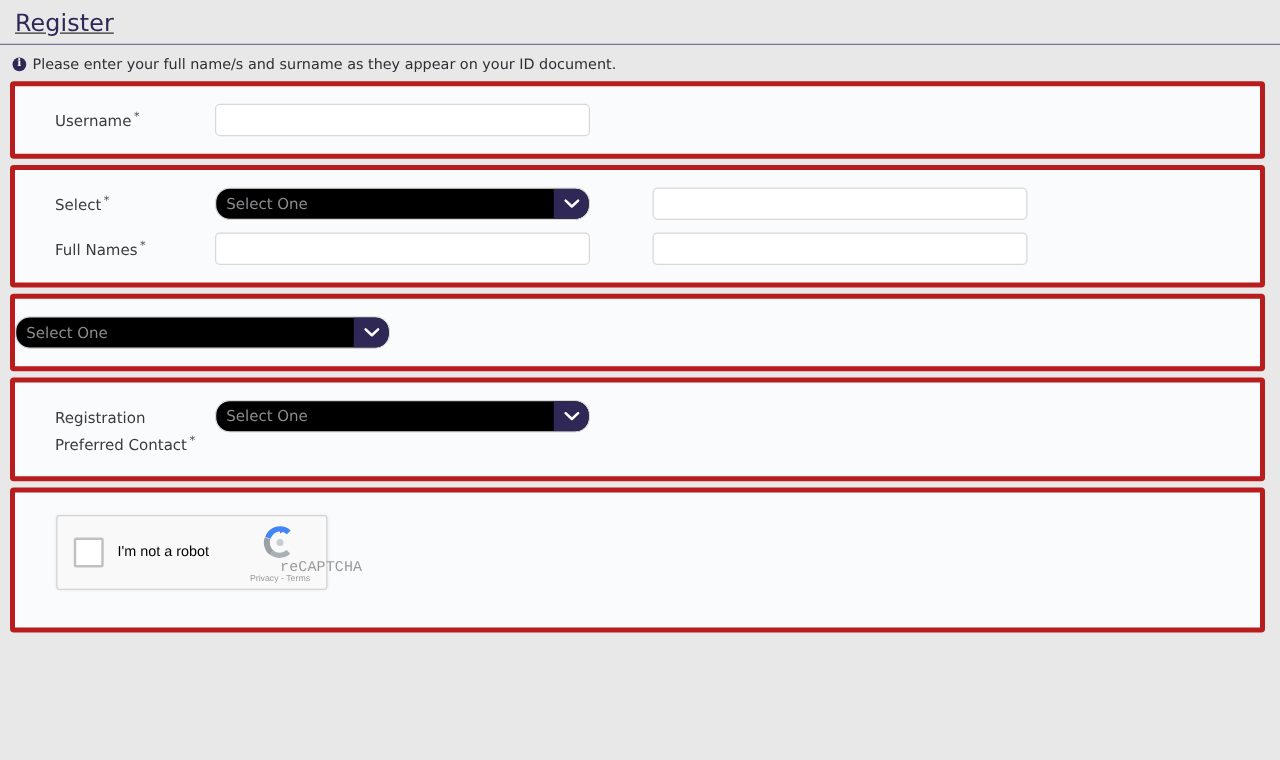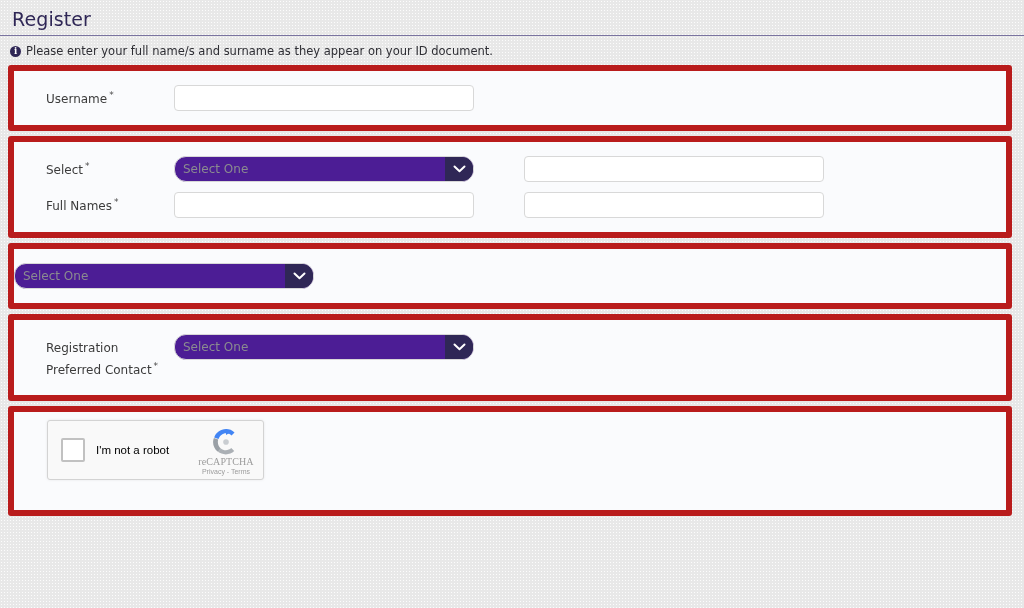--- a/index.html
+++ b/index.html
@@ -16,20 +16,21 @@
       radial-gradient(rgba(255,255,255,0.85) 0.5px, transparent 0.5px);
     background-size: 3px 3px;
     font-family: "DejaVu Sans", "Liberation Sans", sans-serif;
     font-size: 12px;
     color: #333333;
   }
 
   
   .page-head {
     padding: 6px 12px 0 12px;
+    text-decoration: underline;
   }
   .page-title {
     font-size: 19px;
     font-weight: normal;
     color: #2f2756;
     line-height: 26px;
     letter-spacing: 0.1px;
     margin: 0;
     padding-bottom: 3px;
   }
@@ -63,21 +64,21 @@
     position: relative;
     top: 0px;
   }
 
   
   .panel-stack {
     padding: 0 12px 0 8px;
   }
   .panel {
     background: #fafbfd;
-    border: 6px solid #b91c1c;
+    border: 4px solid #b91c1c;
     border-radius: 3px;
     margin-bottom: 5px;
     position: relative;
   }
 
   .rows {
     padding: 14px 0 14px 0;
   }
   .form-row {
     display: flex;
@@ -142,21 +143,21 @@
     padding: 0 8px;
     outline: none;
   }
   .col-right .text-input { max-width: 300px; }
 
   .select-wrap {
     position: relative;
     width: 100%;
     max-width: 300px;
     height: 26px;
-    background: #4c1d95;
+    background: #000000;
     border: 1px solid #d8d8d8;
     border-radius: 12px;
     overflow: hidden;
     cursor: pointer;
   }
   .select-value {
     position: absolute;
     left: 8px;
     top: 0;
     right: 32px;
@@ -175,21 +176,21 @@
     height: 24px;
     background: #2f2756;
     display: flex;
     align-items: center;
     justify-content: center;
   }
   .select-arrow svg { display: block; }
 
   
   .captcha-panel .inner {
-    padding: 8px 0 30px 33px;
+    padding: 18px 0 30px 33px;
   }
   .recaptcha {
     width: 217px;
     height: 60px;
     background: #f9f9f9;
     border: 1px solid #d3d3d3;
     border-radius: 3px;
     box-shadow: 0 0 3px rgba(0,0,0,0.08);
     display: flex;
     align-items: center;
@@ -217,25 +218,26 @@
     top: 6px;
     width: 56px;
     text-align: center;
   }
   .rc-logo {
     width: 30px;
     height: 30px;
     margin: 0 auto;
   }
   .rc-name {
-    font-size: 10px;
+    font-size: 12px;
     color: #9b9b9b;
-    font-family: Liberation Serif, serif;
+    font-family: Liberation Mono, monospace;
     line-height: 10px;
     letter-spacing: 0.1px;
+    margin-left: 28px;
   }
   .rc-links {
     font-size: 7px;
     color: #9b9b9b;
     font-family: "Liberation Sans", sans-serif;
     line-height: 9px;
   }
 </style>
 </head>
 <body>

